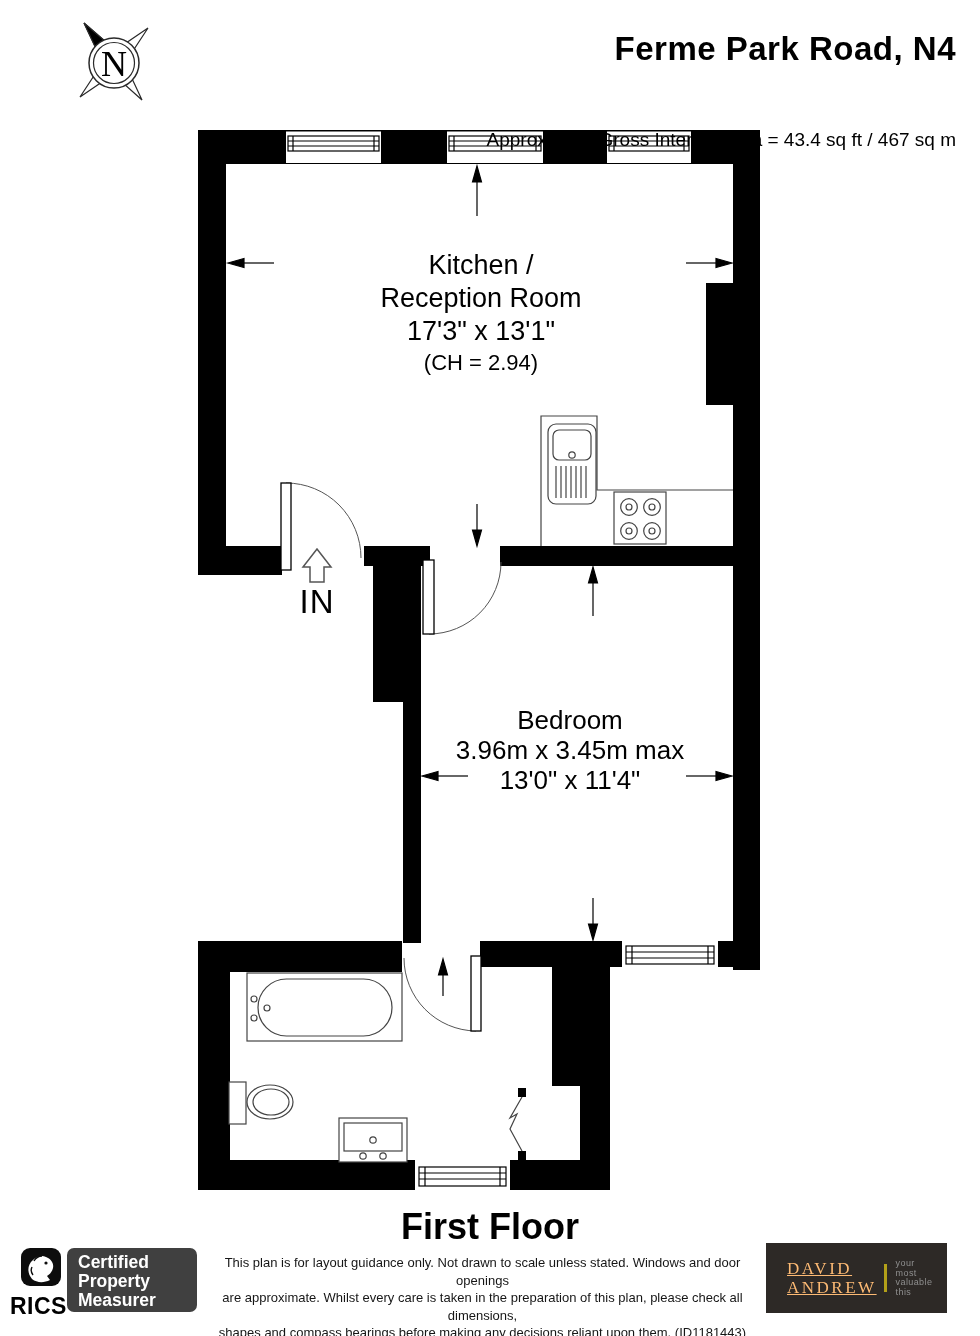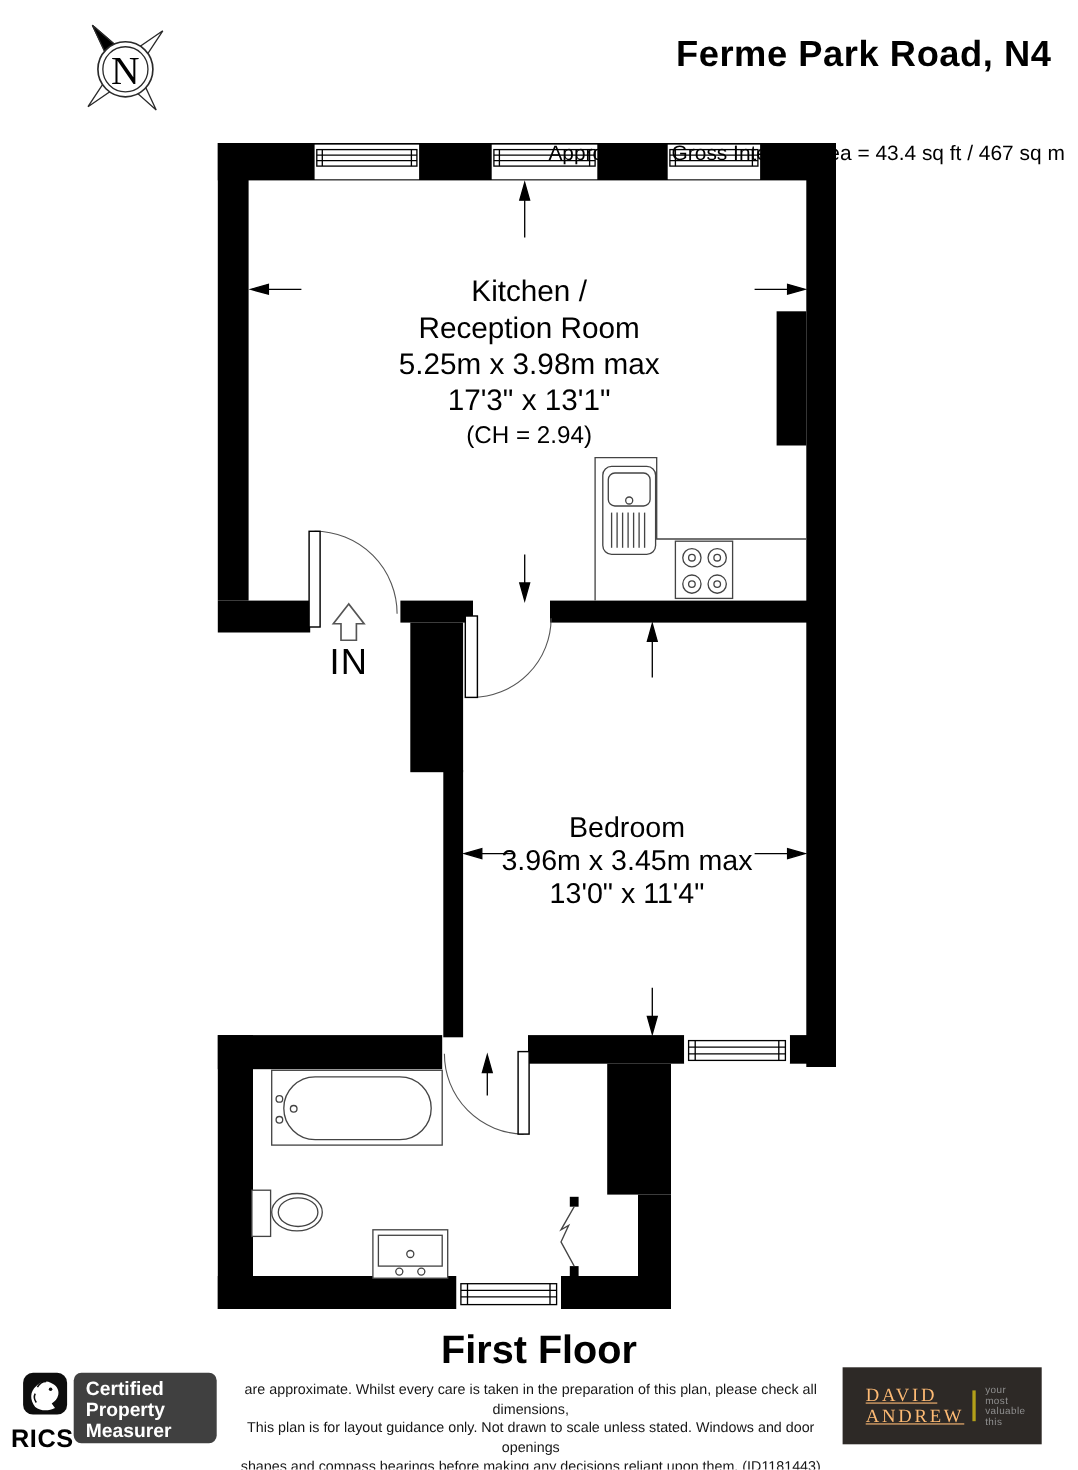--- a/index.html
+++ b/index.html
@@ -2,24 +2,24 @@
 <html><head>
 <meta charset="utf-8">
 <style>
   html,body{margin:0;padding:0;}
   body{
     width:980px;height:1336px;position:relative;background:#ffffff;
     font-family:"Liberation Sans",sans-serif;color:#000;overflow:hidden;
   }
   .abs{position:absolute;}
   .header-title{top:30px;right:24px;font-size:33px;font-weight:bold;letter-spacing:0.5px;}
-  .header-area{top:129px;right:12px;font-size:19px;}
+  .header-area{top:129px;right:24px;font-size:19px;}
   .room-label{text-align:center;line-height:33px;font-size:27px;}
   .room-label .ch{font-size:22px;line-height:30px;}
-  .bedroom-label{text-align:center;line-height:30px;font-size:26px;margin-top:32px;}
+  .bedroom-label{text-align:center;line-height:30px;font-size:26px;}
   .in-label{left:293px;top:583px;width:48px;text-align:center;font-size:33px;letter-spacing:1px;}
   .floor-title{top:1206px;left:0;width:980px;text-align:center;font-size:36px;font-weight:bold;}
   .rics-wrap{left:10px;top:1247px;width:62px;text-align:center;}
   .rics-text{font-size:23px;font-weight:bold;letter-spacing:0.5px;margin-top:0px;}
   .rics-text sup{font-size:8px;}
   .badge{
     left:67px;top:1248px;width:130px;height:64px;background:#404040;border-radius:7px;
     color:#fff;font-weight:bold;font-size:17.5px;line-height:19px;
     padding:5px 0 0 11px;box-sizing:border-box;
   }
@@ -224,21 +224,20 @@
 
   <polygon points="317,549 303,567 310,567 310,582 324,582 324,567 331,567" fill="#ffffff" stroke="#555" stroke-width="1.5"></polygon>
 </svg>
 
 <div class="abs header-title">Ferme Park Road, N4</div>
 <div class="abs header-area">Approximate Gross Internal Area = 43.4 sq ft / 467 sq m</div>
 
 <div class="abs room-label" style="left:281px;top:249px;width:400px;">
   <div>Kitchen /</div>
   <div>Reception Room</div>
-  <div>5.25m x 3.98m max</div>
   <div>17'3" x 13'1"</div>
   <div class="ch">(CH = 2.94)</div>
 </div>
 
 <div class="abs bedroom-label" style="left:370px;top:705px;width:400px;">
   <div>Bedroom</div>
   <div>3.96m x 3.45m max</div>
   <div>13'0" x 11'4"</div>
 </div>
 
@@ -256,22 +255,22 @@
   <div class="rics-text"><span>RICS</span><sup>®</sup></div>
 </div>
 
 <div class="abs badge">
   <div>Certified</div>
   <div>Property</div>
   <div>Measurer</div>
 </div>
 
 <div class="abs disclaimer">
+  <div>This plan is for layout guidance only. Not drawn to scale unless stated. Windows and door openings</div>
   <div>are approximate. Whilst every care is taken in the preparation of this plan, please check all dimensions,</div>
-  <div>This plan is for layout guidance only. Not drawn to scale unless stated. Windows and door openings</div>
   <div>shapes and compass bearings before making any decisions reliant upon them. (ID1181443)</div>
 </div>
 
 <div class="abs agency">
   <div class="agency-name">
     <div>DAVID</div>
     <div>ANDREW</div>
   </div>
   <div class="agency-bar"></div>
   <div class="agency-tagline">

